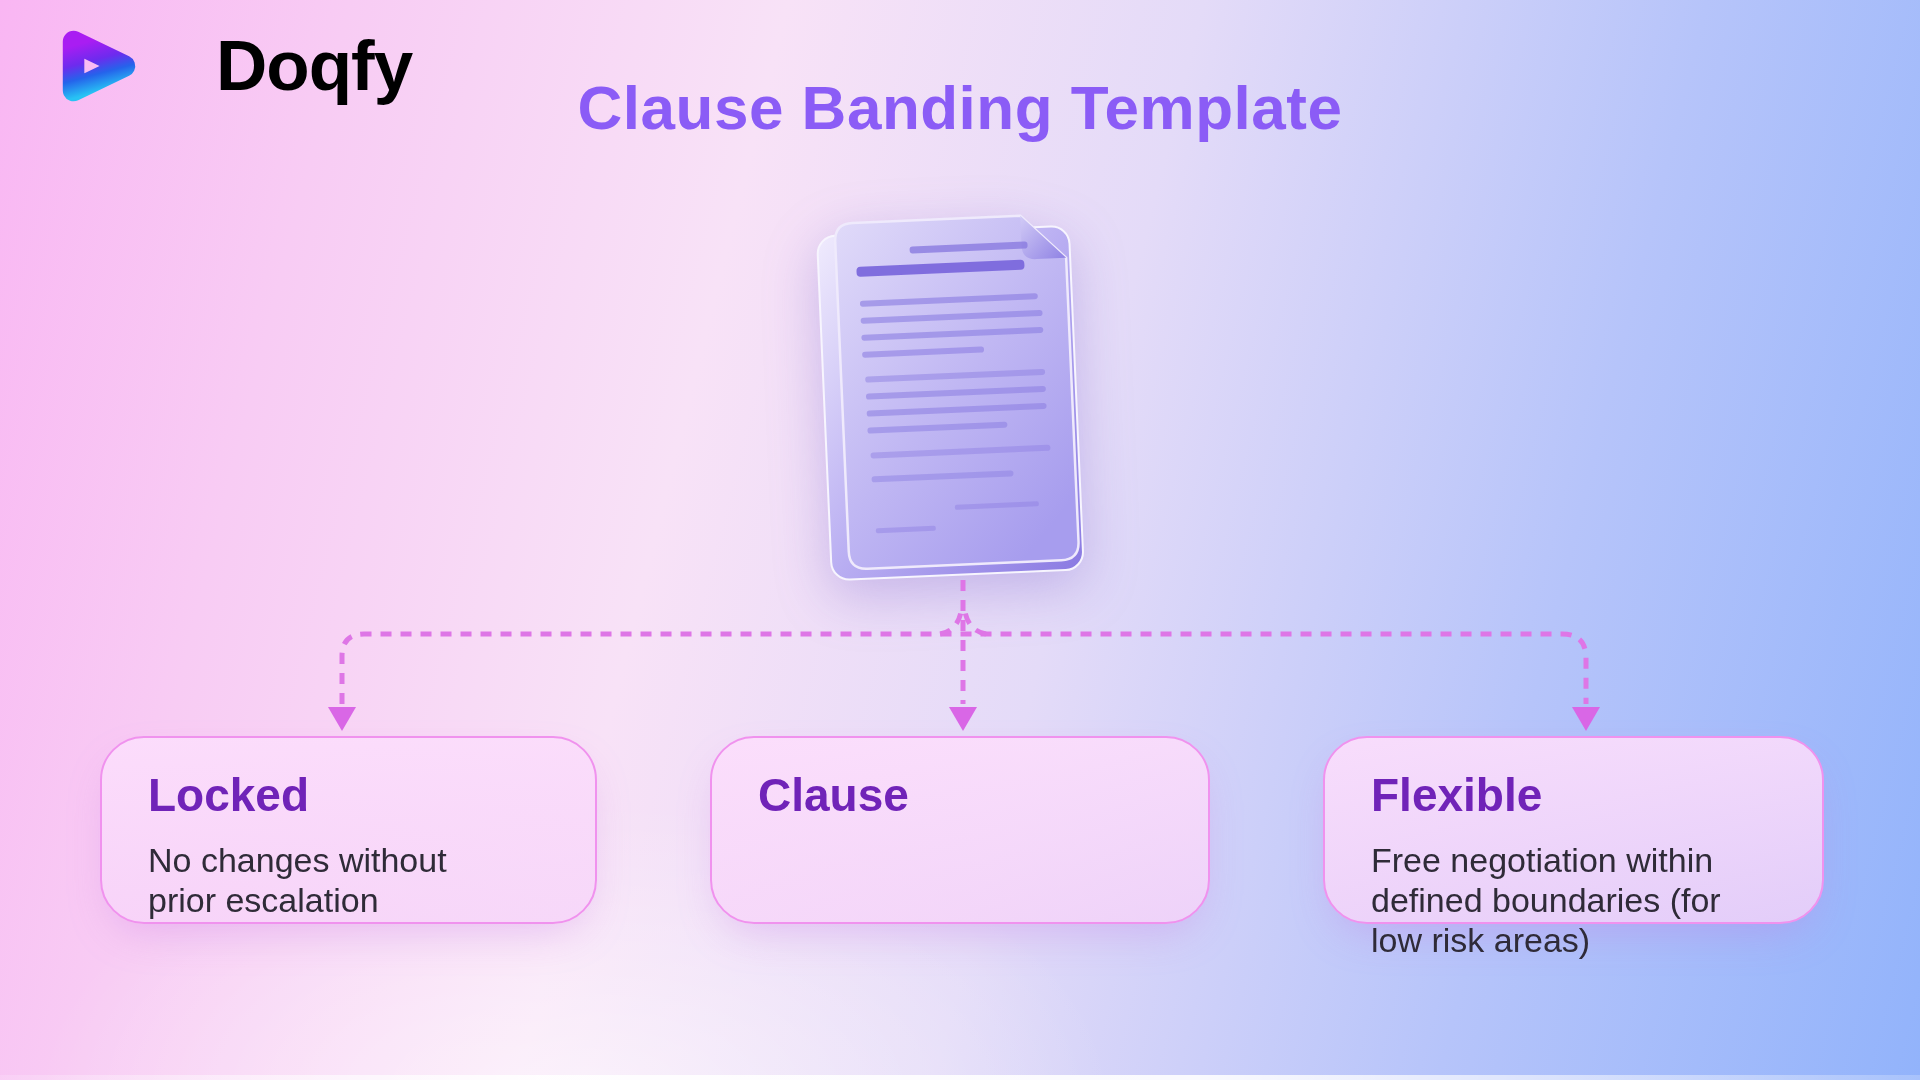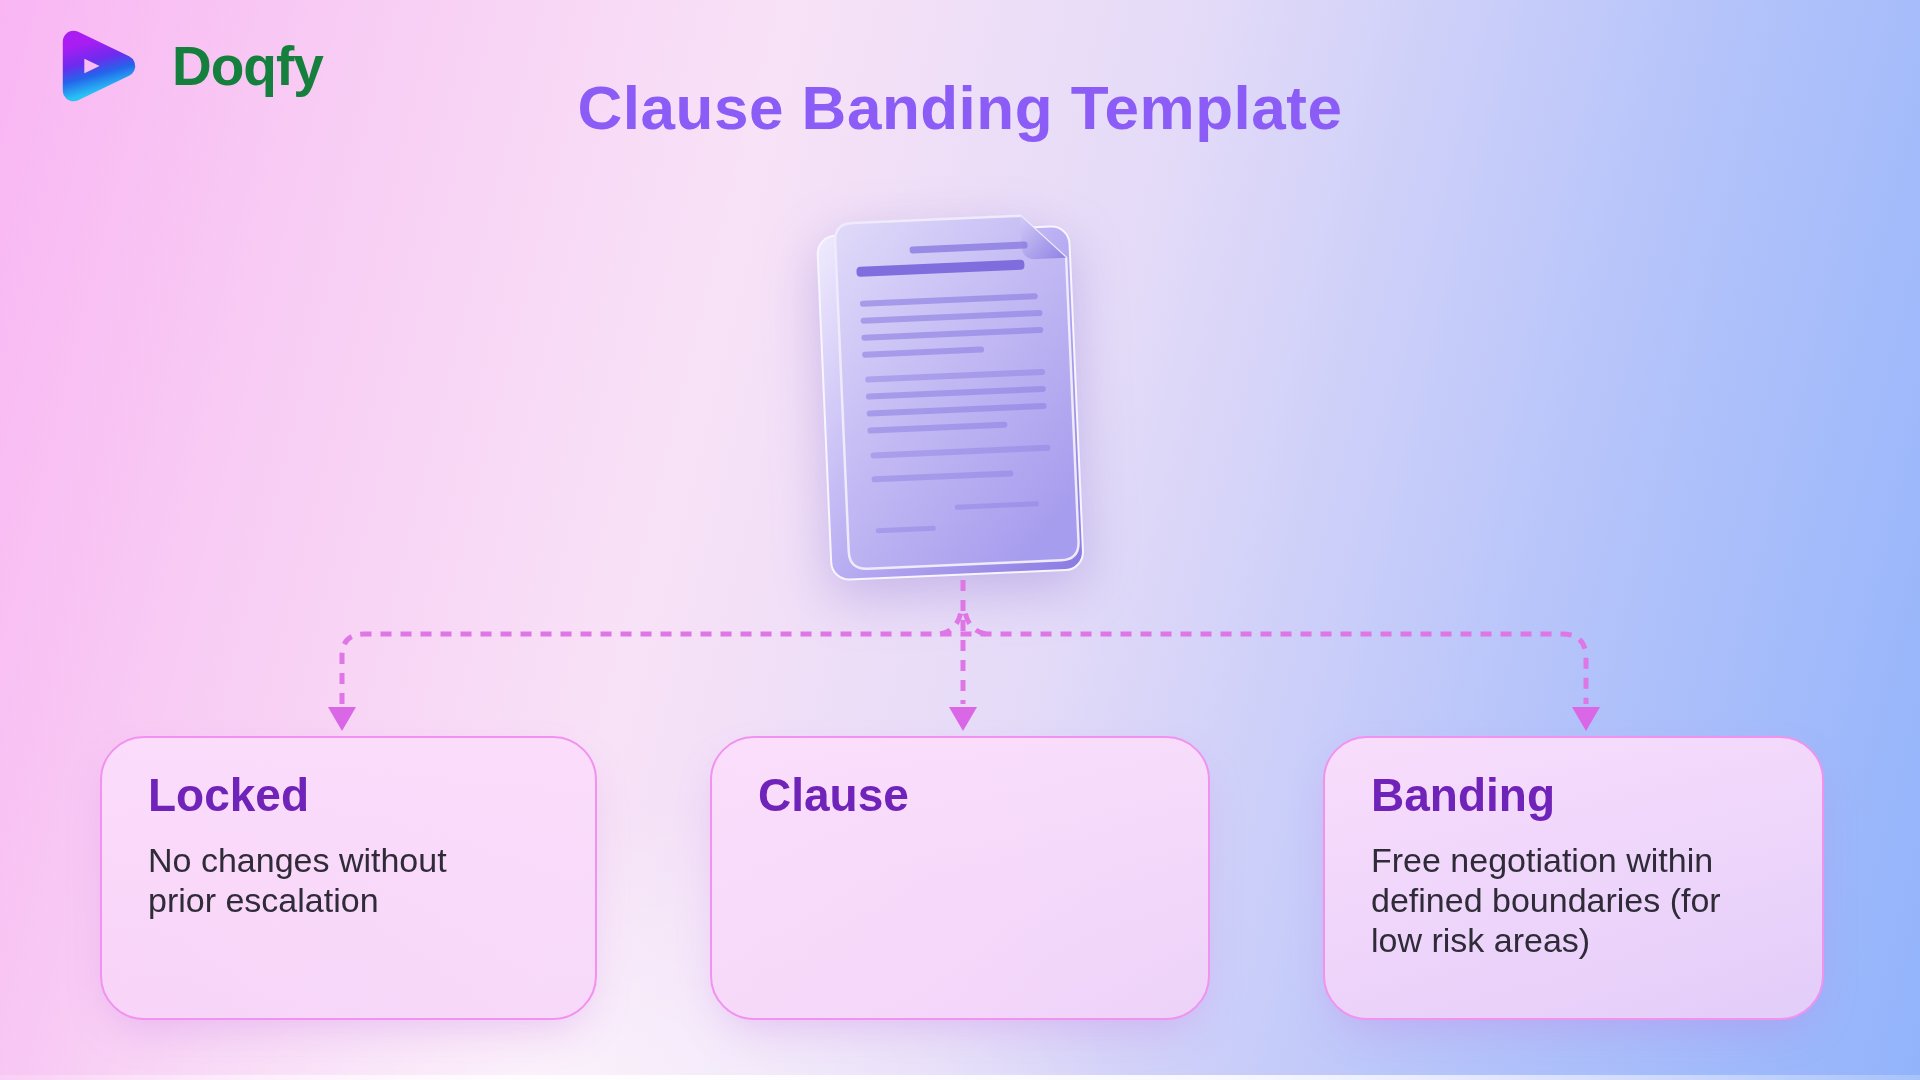--- a/index.html
+++ b/index.html
@@ -9,39 +9,40 @@
     position:relative;
     background:
       radial-gradient(900px 500px at 30% 102%, rgba(255,255,255,0.55), rgba(255,255,255,0) 60%),
       linear-gradient(104deg, #f9b6f3 0%, #f8ccf4 16%, #f8e2f7 36%, #e4dbf8 55%, #b6c4fa 78%, #92b3fb 100%);
   }
 
   
   .logo { position:absolute; left:40px; top:20px; display:flex; align-items:center; gap:14px; }
   .logo-icon { width:118px; height:92px; display:block; }
   .logo-text {
-    font-size:55px; font-weight:800; color:#15803d; letter-spacing:-1px;
+    font-size:71px; font-weight:800; color:#000000; letter-spacing:-1px;
     line-height:92px;
+    margin-left:44px;
   }
   .page-title {
     position:absolute; left:0; top:72px; width:100%;
     text-align:center; font-size:62px; font-weight:800; color:#8b5cf6;
     letter-spacing:0.5px;
   }
 
   
   .doc-wrap { position:absolute; left:800px; top:205px; width:300px; height:380px; }
   .doc-wrap svg { filter: drop-shadow(0 16px 26px rgba(110,85,200,0.30)); }
 
   
   .connector { position:absolute; left:0; top:0; width:1920px; height:1080px; pointer-events:none; }
 
   
   .card {
-    position:absolute; top:736px; height:284px; border-radius:44px;
+    position:absolute; top:736px; height:188px; border-radius:44px;
     background: linear-gradient(175deg, rgba(252,222,252,0.92) 0%, rgba(246,211,249,0.78) 100%);
     border:2px solid #f092ee;
     box-shadow: 0 18px 44px -14px rgba(198,118,230,0.38);
     padding:32px 46px 0 46px;
   }
   .card-locked   { left:100px;  width:497px; }
   .card-guided   { left:710px;  width:500px; }
   .card-flexible { left:1323px; width:501px; }
   .card h2 {
     font-size:46px; font-weight:800; color:#7023b8; letter-spacing:0;
@@ -138,19 +139,19 @@
   <h2>Locked</h2>
   <p>No changes without
 prior escalation</p>
 </div>
 
 <div class="card card-guided">
   <h2>Clause</h2>
 </div>
 
 <div class="card card-flexible">
-  <h2>Banding</h2>
+  <h2>Flexible</h2>
   <p>Free negotiation within
 defined boundaries (for
 low risk areas)</p>
 </div>
 
 <div class="bottom-edge"></div>
 
 </body></html>

